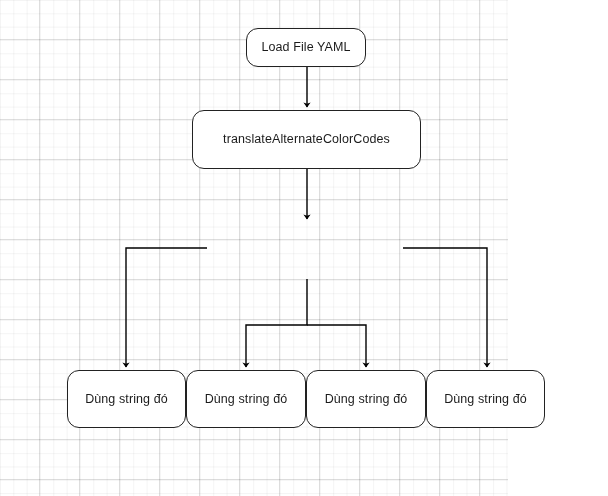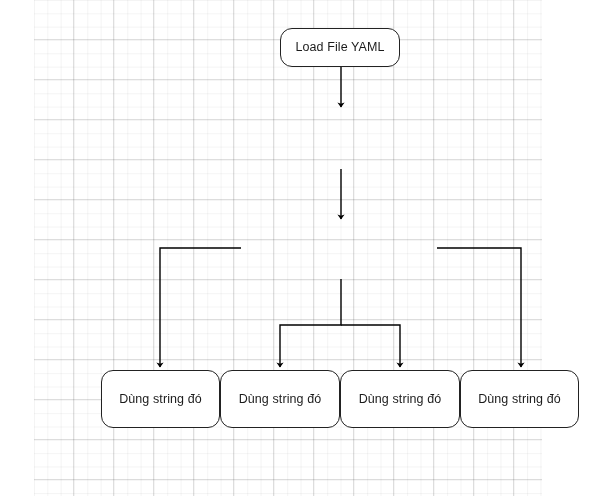--- a/index.html
+++ b/index.html
@@ -23,21 +23,20 @@
       linear-gradient(to right, rgba(0,0,0,0.045) 1px, transparent 1px),
       linear-gradient(to bottom, rgba(0,0,0,0.045) 1px, transparent 1px),
       linear-gradient(to right, rgba(0,0,0,0.13) 1px, transparent 1px),
       linear-gradient(to bottom, rgba(0,0,0,0.13) 1px, transparent 1px);
     background-size:
       13.33px 13.33px,
       13.33px 13.33px,
       40px 40px,
       40px 40px;
     background-position: 0 0, 0 0, -1px -1px, -1px -1px;
-    margin-left: 34px;
   }
 
   #edges {
     position: absolute;
     left: 0;
     top: 0;
     width: 608px;
     height: 496px;
     pointer-events: none;
   }
@@ -82,20 +81,23 @@
       <path d="M 307 279 L 307 325 L 246 325 L 246 367" marker-end="url(#arrow)" stroke="#000000"></path>
       <path d="M 307 325 L 366 325 L 366 367" marker-end="url(#arrow)" stroke="#000000"></path>
       <path d="M 403 248 L 487 248 L 487 367" marker-end="url(#arrow)" stroke="#000000"></path>
     </g>
   </svg>
 
   <div class="node" style="left: 246px; top: 28px; width: 120px; height: 39px; border-color: rgb(34, 34, 34); background: rgb(255, 255, 255); color: rgb(27, 27, 27);">
     <span>Load File YAML</span>
   </div>
 
+  <div class="node" style="left: 192px; top: 110px; width: 229px; height: 59px; border-color: rgb(34, 34, 34); background: rgb(255, 255, 255); color: rgb(27, 27, 27);">
+    <span>translateAlternateColorCodes</span>
+  </div>
 
 
   <div class="node" style="left: 67px; top: 370px; width: 119px; height: 58px; border-color: rgb(34, 34, 34); background: rgb(255, 255, 255); color: rgb(27, 27, 27);">
     <span>Dùng string đó</span>
   </div>
 
   <div class="node" style="left: 186px; top: 370px; width: 120px; height: 58px; border-color: rgb(34, 34, 34); background: rgb(255, 255, 255); color: rgb(27, 27, 27);">
     <span>Dùng string đó</span>
   </div>
 

